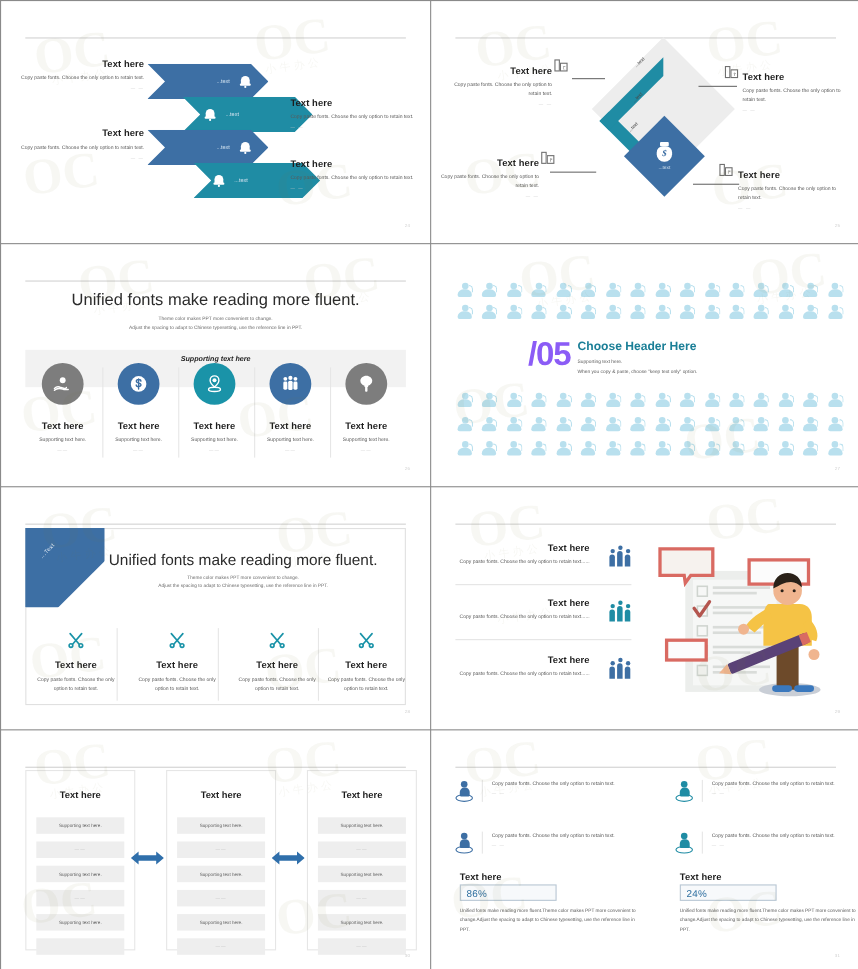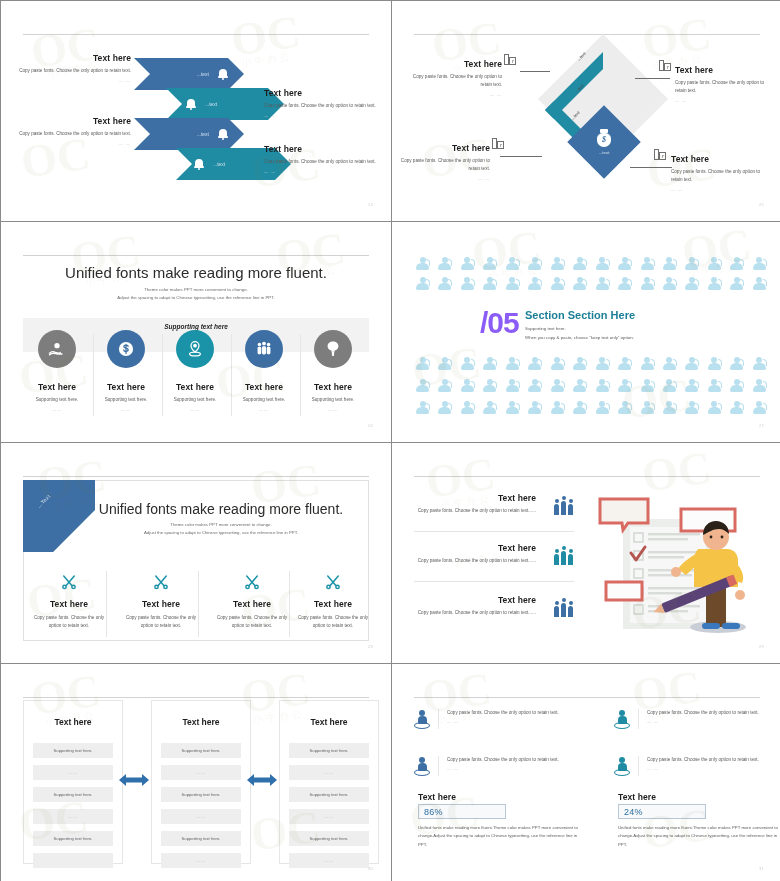--- a/index.html
+++ b/index.html
@@ -606,21 +606,21 @@
           <span class="arm"></span>
         </span>
         <span class="pfig">
           <span class="head"></span>
           <span class="body"></span>
           <span class="arm"></span>
         </span>
       </div>
 
     <div class="s4-num">/05</div>
-    <div class="s4-head">Section Section Here</div>
+    <div class="s4-head">Choose Header Here</div>
     <div class="s4-sub">
       <div>Supporting text here.</div>
       <div>When you copy &amp; paste, choose "keep text only" option.</div>
     </div>
 
     <div class="people-row" id="people-bot-1" style="top:135px;">
         <span class="pfig">
           <span class="head"></span>
           <span class="body"></span>
           <span class="arm"></span>

